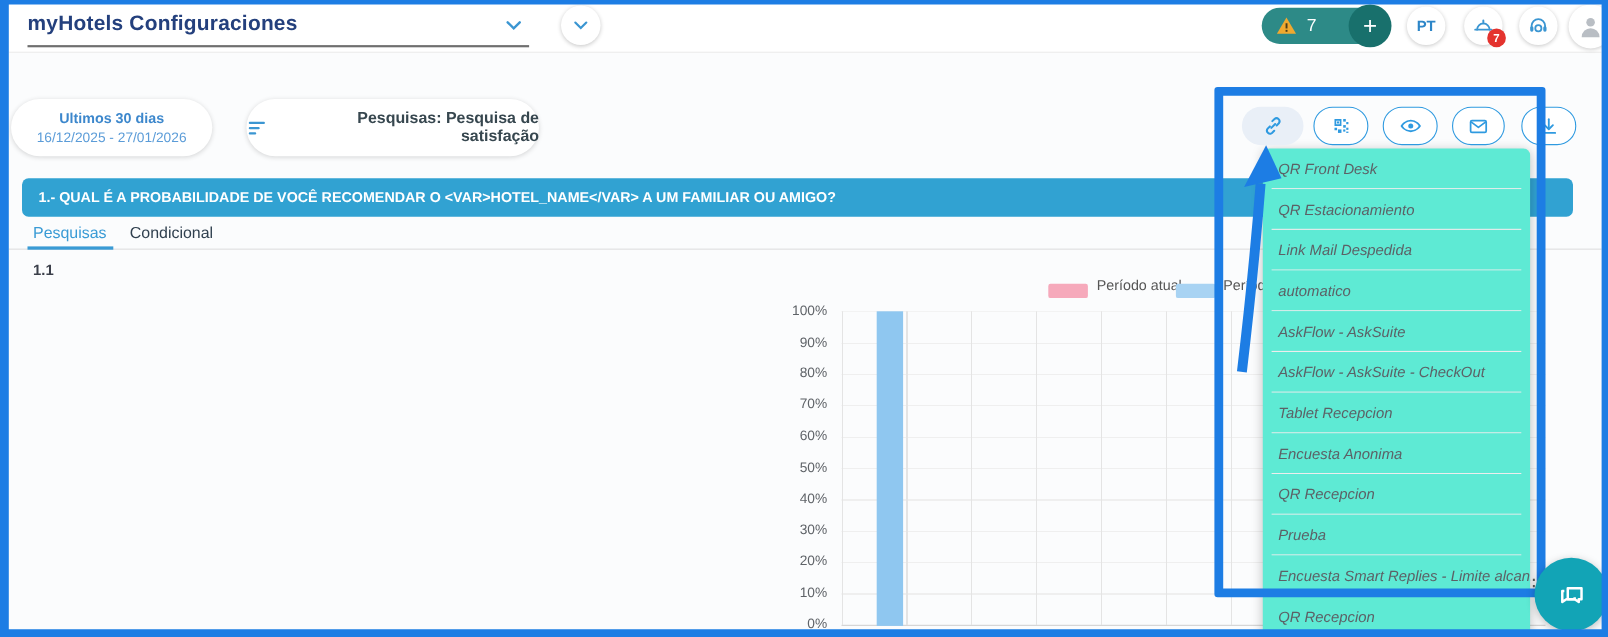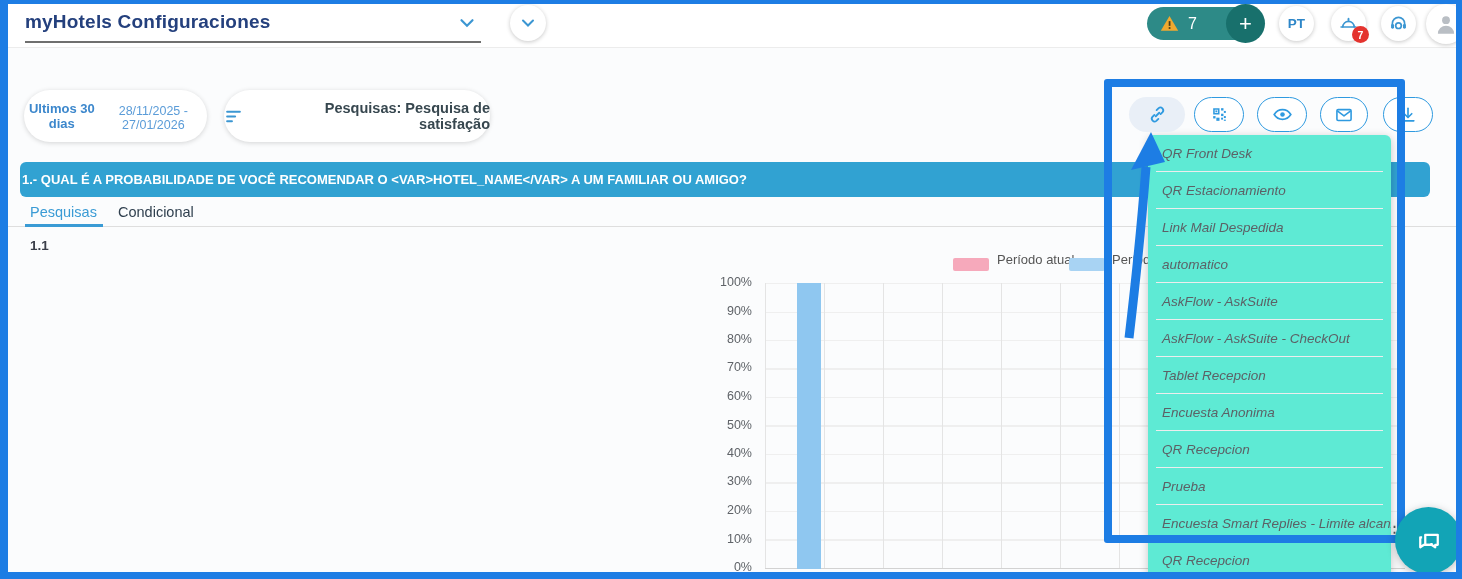--- a/index.html
+++ b/index.html
@@ -21,29 +21,29 @@
   .warn-count { color:#fff; font-size:16px; }
   .plus-btn { position:absolute; left:1218px; top:0px; width:39px; height:39px; border-radius:50%; background:#18706c; color:#fff; font-size:22px; display:flex; align-items:center; justify-content:center; }
   .lang-btn { left:1271px; top:2px; width:35px; height:35px; color:#2d86c8; font-size:13.5px; font-weight:bold; }
   .bell-btn { left:1323px; top:2px; width:35px; height:35px; color:#3b96d2; }
   .badge { position:absolute; left:1344px; top:22px; width:17px; height:17px; border-radius:50%; background:#e4332e; color:#fff; font-size:10.5px; font-weight:bold; display:flex; align-items:center; justify-content:center; z-index:6; }
   .help-btn { left:1373px; top:2px; width:35px; height:35px; color:#3b96d2; }
   .avatar-btn { left:1418px; top:0px; width:40px; height:40px; }
 
   
   .chip { position:absolute; background:#fff; border-radius:27px; box-shadow:0 1px 5px rgba(0,0,0,.16); z-index:4; }
-  .chip-date { left:24px; top:90px; width:183px; height:52px; display:flex; flex-direction:row; align-items:center; justify-content:center;text-align:center; }
+  .chip-date { left:10px; top:90px; width:183px; height:52px; display:flex; flex-direction:column; align-items:center; justify-content:center; }
   .chip-date .l1 { color:#3c87cc; font-size:13px; font-weight:bold; }
   .chip-date .l2 { color:#5b9cd8; font-size:12.5px; margin-top:3px; }
   .chip-survey { left:224px; top:90px; width:266px; height:52px; display:flex; align-items:center; justify-content:center; gap:9px;text-align:right; }
   .chip-survey .lbl { color:#37474f; font-size:14.5px; font-weight:bold; }
   .filter-ic { color:#3b96d2; width:19px; height:19px; }
 
   
-  .qbar { position:absolute; left:20px; top:162px; width:1410px; height:35px; background:#31a2d2; border-radius:6px; color:#fff; font-size:13px; font-weight:bold; line-height:35px; padding-left:2px; white-space:nowrap; overflow:hidden; z-index:3; }
+  .qbar { position:absolute; left:20px; top:162px; width:1410px; height:35px; background:#31a2d2; border-radius:6px; color:#fff; font-size:13px; font-weight:bold; line-height:35px; padding-left:15px; white-space:nowrap; overflow:hidden; z-index:3; }
   .tab { position:absolute; top:204px; font-size:14.5px; font-weight:normal; cursor:pointer; z-index:3; }
   .tab-active { left:30px; color:#3a9bd5; }
   .tab-idle { left:118px; color:#30404f; }
   .tab-underline { position:absolute; left:25px; top:224px; width:78px; height:3px; background:#3a9bd5; z-index:3; }
   .tabs-divider { position:absolute; left:8px; top:226px; width:1448px; height:1px; background:#dedede; z-index:2; }
   .section-label { position:absolute; left:30px; top:238px; font-size:13.5px; font-weight:bold; color:#3b3f4a; z-index:3; }
 
   
   .legend { position:absolute; top:252px; z-index:3; font-size:13px; color:#555; }
   .swatch { position:absolute; width:36px; height:13px; border-radius:2px; }
@@ -122,21 +122,21 @@
     <div class="circle-btn avatar-btn">
       <svg viewBox="0 0 24 24" width="26" height="26">
           <circle cx="12" cy="8.5" r="3.6" fill="#b9bec4"></circle>
           <path d="M4.5 21a7.5 7.5 0 0 1 15 0z" fill="#b9bec4"></path>
         </svg>
     </div>
   </div>
 
   <div class="chip chip-date">
     <span class="l1">Ultimos 30 dias</span>
-    <span class="l2">28/11/2025 - 27/01/2026</span>
+    <span class="l2">16/12/2025 - 27/01/2026</span>
   </div>
   <div class="chip chip-survey">
     <span class="filter-ic">
       <svg viewBox="0 0 24 24" width="19" height="19" fill="none" stroke="currentColor" stroke-width="2.6" stroke-linecap="round">
           <path d="M4 6h16"></path>
           <path d="M4 12h10"></path>
           <path d="M4 18h6"></path>
         </svg>
     </span>
     <span class="lbl">Pesquisas: Pesquisa de satisfação</span>

